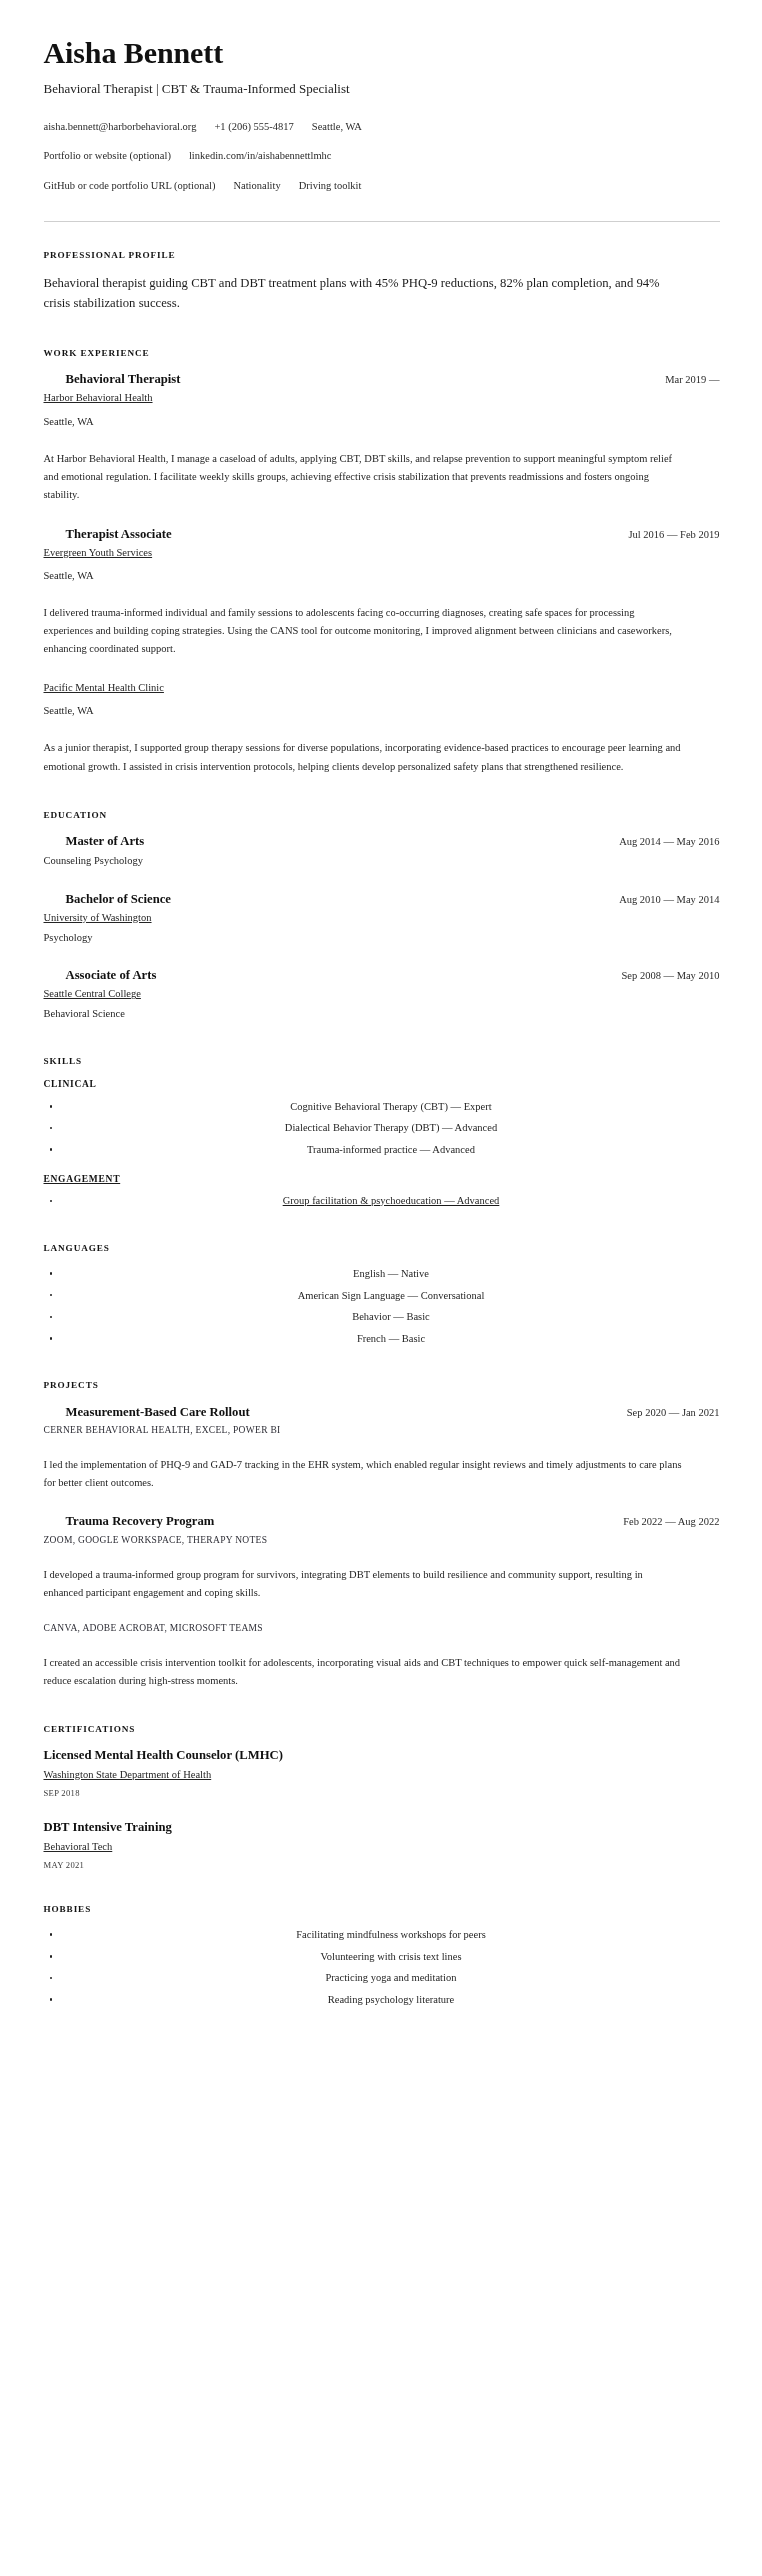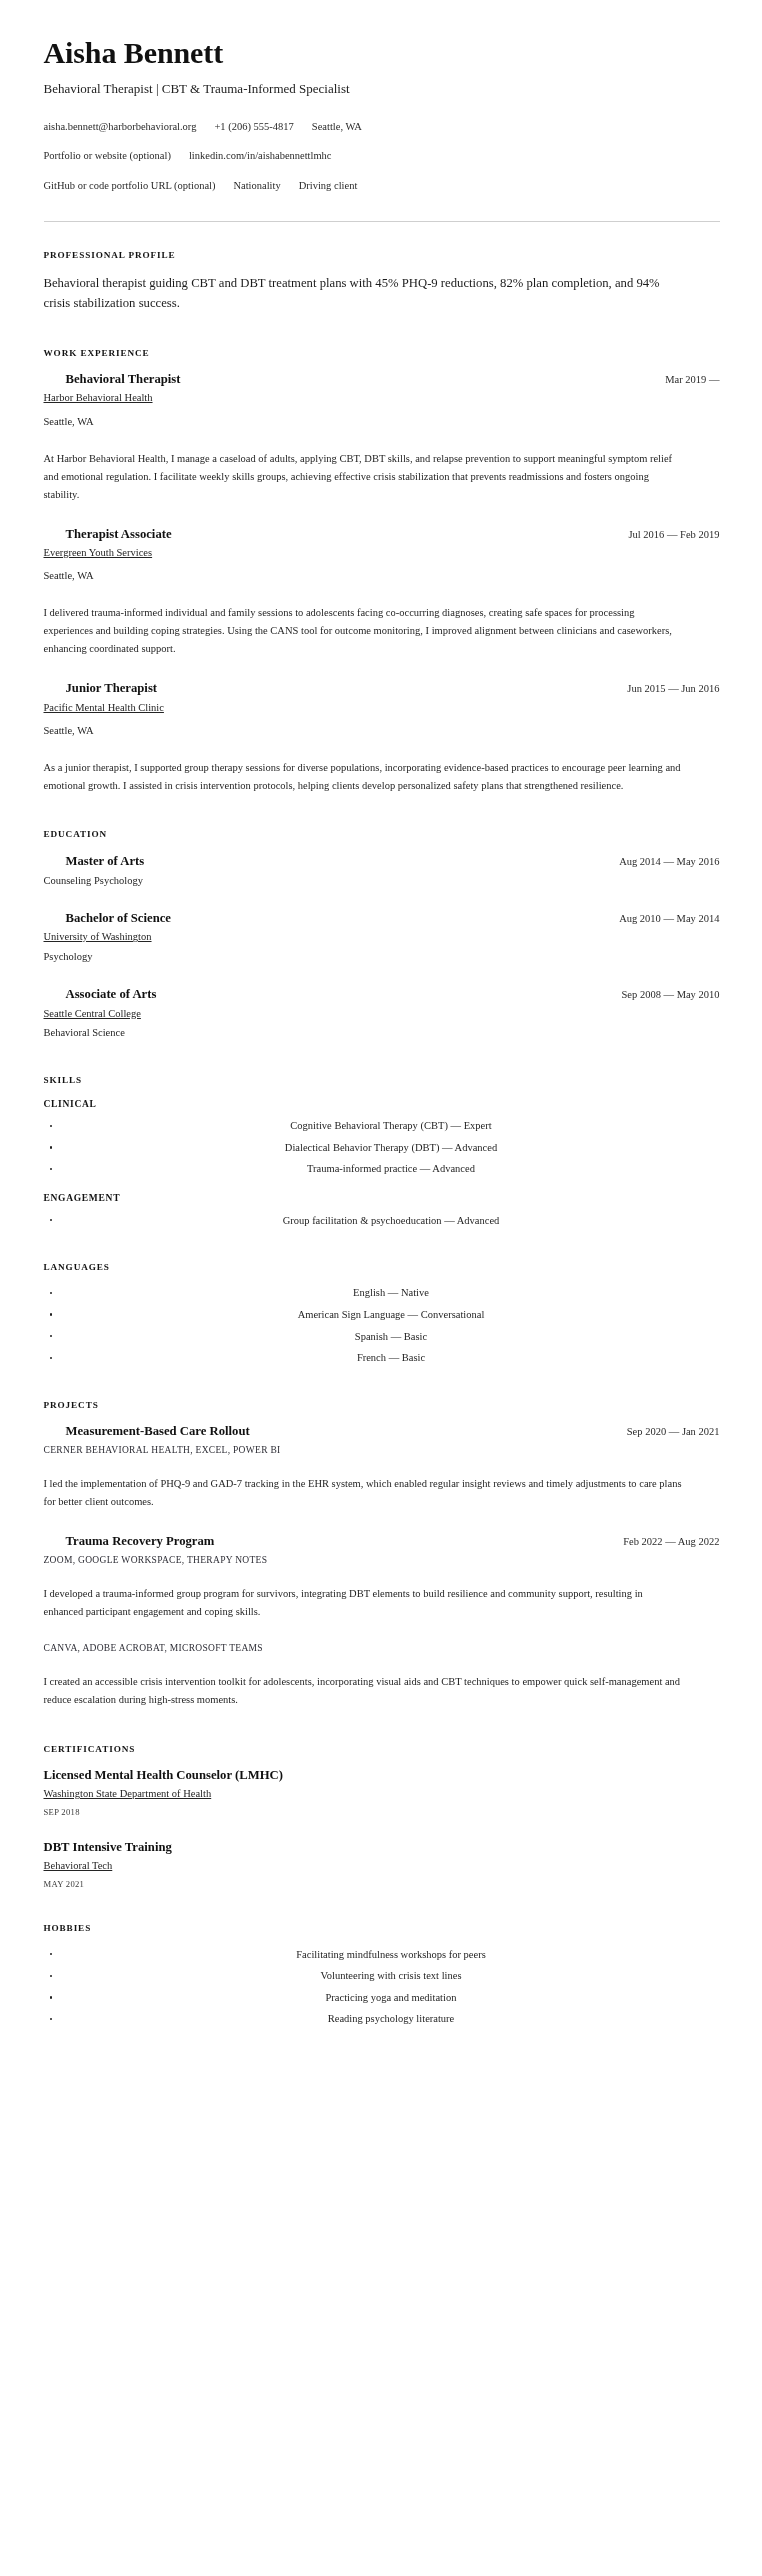--- a/index.html
+++ b/index.html
@@ -171,21 +171,21 @@
     position: absolute;
     left: 6.4px;
     top: 6.4px;
     width: 2.5px;
     height: 2.5px;
     border-radius: 50%;
     background: #1f1f1f;
   }
 
   .skill-group { margin-bottom: 16.5px; }
-  .skill-group:last-child { margin-bottom: 0; }
+  .skill-group:last-child { margin-bottom: 0; text-decoration: underline; }
 
   .spacer-lg { height: 12.7px; }
 </style>
 </head>
 <body>
 
 <div class="page">
 
   <header>
     <h1 class="name">Aisha Bennett</h1>
@@ -193,21 +193,21 @@
 
     <div class="contact-row">
       <span class="contact-item">aisha.bennett@harborbehavioral.org</span><span class="contact-item">+1 (206) 555-4817</span><span class="contact-item">Seattle, WA</span>
     </div>
 
     <div class="contact-row">
       <span class="contact-item">Portfolio or website (optional)</span><span class="contact-item">linkedin.com/in/aishabennettlmhc</span>
     </div>
 
     <div class="contact-row">
-      <span class="contact-item">GitHub or code portfolio URL (optional)</span><span class="contact-item">Nationality</span><span class="contact-item">Driving client</span>
+      <span class="contact-item">GitHub or code portfolio URL (optional)</span><span class="contact-item">Nationality</span><span class="contact-item">Driving toolkit</span>
     </div>
   </header>
 
   <hr class="rule">
 
   <section class="section">
     <h2 class="section-title">Professional Profile</h2>
     <p class="summary">Behavioral therapist guiding CBT and DBT treatment plans with 45% PHQ-9 reductions, 82% plan completion, and 94% crisis stabilization success.</p>
   </section>
 
@@ -230,24 +230,20 @@
       <div class="entry-head">
         <div class="entry-role">Therapist Associate</div>
         <div class="entry-dates">Jul 2016 — Feb 2019</div>
       </div>
       <div class="entry-org">Evergreen Youth Services</div>
       <div class="entry-loc">Seattle, WA</div>
       <p class="entry-desc">I delivered trauma-informed individual and family sessions to adolescents facing co-occurring diagnoses, creating safe spaces for processing experiences and building coping strategies. Using the CANS tool for outcome monitoring, I improved alignment between clinicians and caseworkers, enhancing coordinated support.</p>
     </div>
 
     <div class="entry">
-      <div class="entry-head">
-        <div class="entry-role">Junior Therapist</div>
-        <div class="entry-dates">Jun 2015 — Jun 2016</div>
-      </div>
       <div class="entry-org">Pacific Mental Health Clinic</div>
       <div class="entry-loc">Seattle, WA</div>
       <p class="entry-desc">As a junior therapist, I supported group therapy sessions for diverse populations, incorporating evidence-based practices to encourage peer learning and emotional growth. I assisted in crisis intervention protocols, helping clients develop personalized safety plans that strengthened resilience.</p>
     </div>
   </section>
 
   <div class="spacer-lg"></div>
 
   <section class="section">
     <h2 class="section-title">Education</h2>
@@ -301,21 +297,21 @@
     </div>
   </section>
 
   <div class="spacer-lg"></div>
 
   <section class="section">
     <h2 class="section-title">Languages</h2>
     <ul class="bullets">
       <li>English — Native</li>
       <li>American Sign Language — Conversational</li>
-      <li>Spanish — Basic</li>
+      <li>Behavior — Basic</li>
       <li>French — Basic</li>
     </ul>
   </section>
 
   <div class="spacer-lg"></div>
 
   <section class="section">
     <h2 class="section-title">Projects</h2>
 
     <div class="entry">

